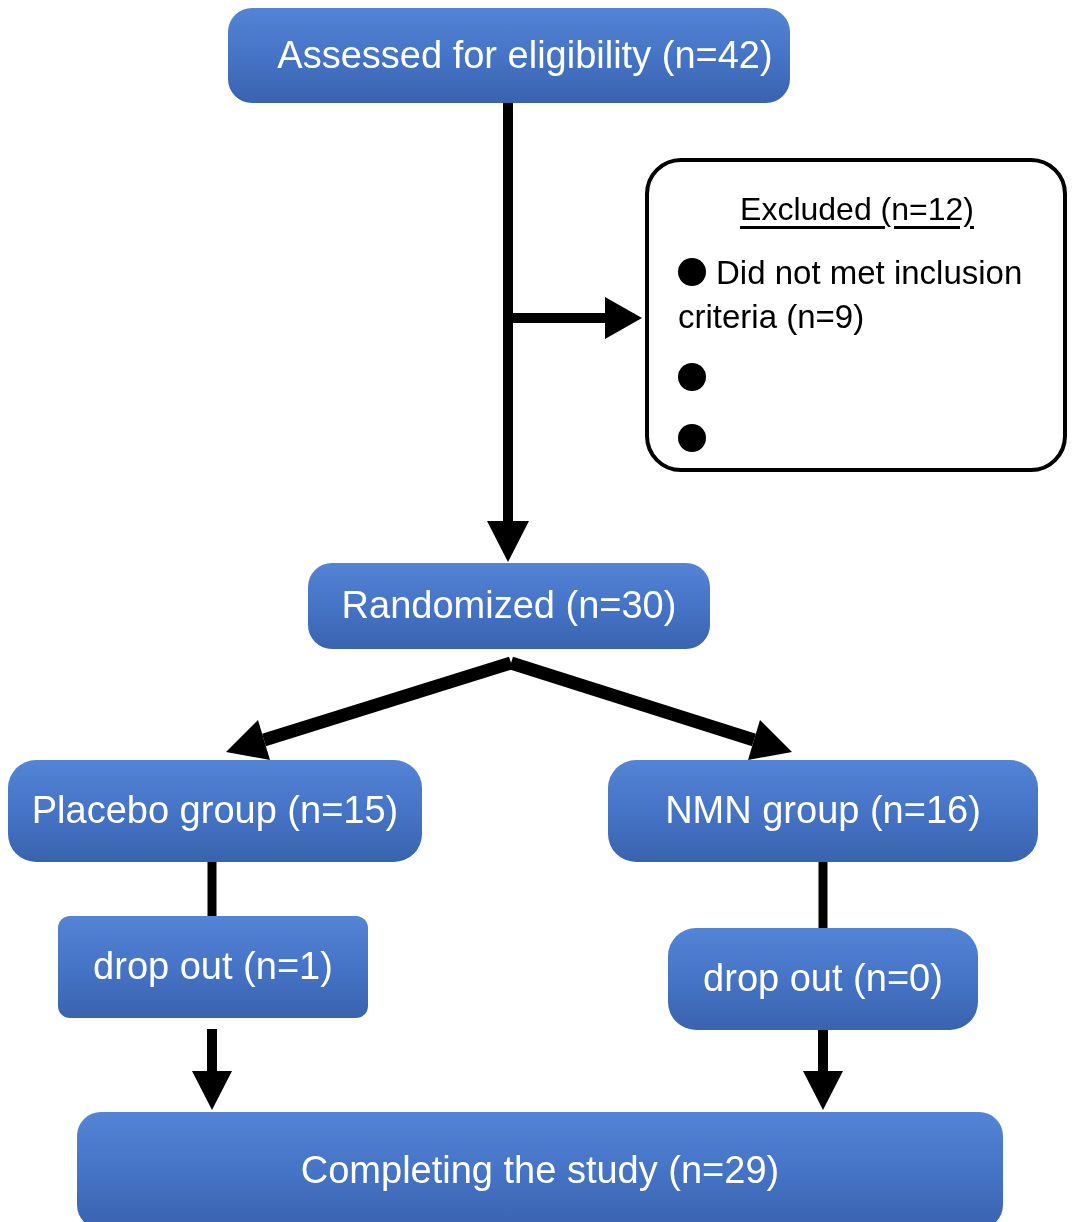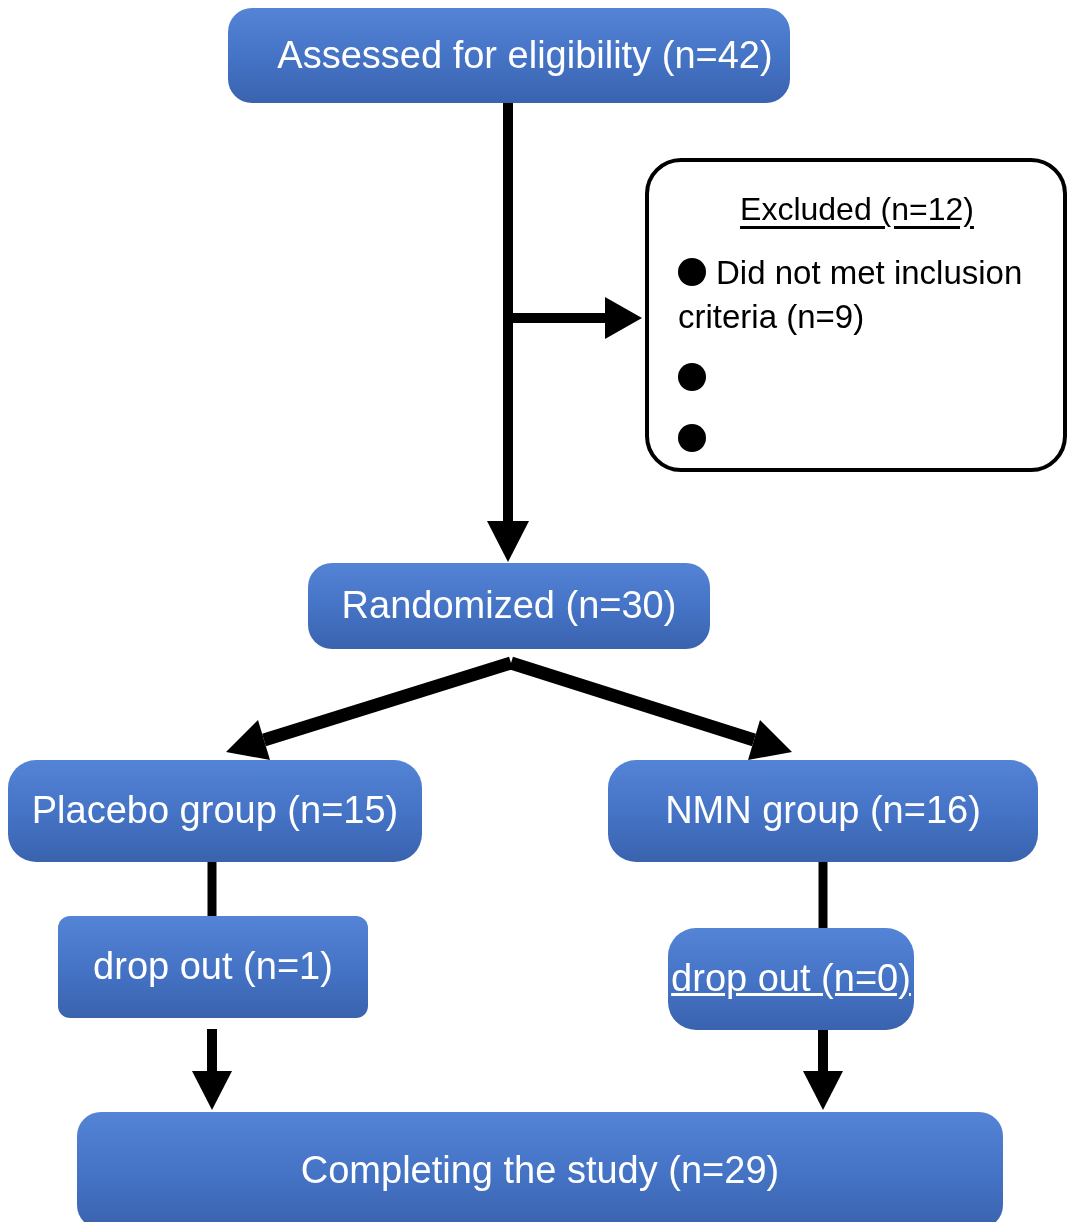--- a/index.html
+++ b/index.html
@@ -36,21 +36,21 @@
     font-size: 38px;
     line-height: 1.15;
     border-radius: 24px;
     background: linear-gradient(180deg, #5484d6 0%, #4472c4 55%, #3a63ae 100%);
   }
   .node-assessed   { left: 228px; top: 8px;    width: 562px; height: 95px; padding-left: 32px;  }
   .node-randomized { left: 308px; top: 563px;  width: 402px; height: 86px; }
   .node-placebo    { left: 8px;   top: 760px;  width: 414px; height: 102px; border-radius: 28px; }
   .node-nmn        { left: 608px; top: 760px;  width: 430px; height: 102px; border-radius: 28px; }
   .node-drop-left  { left: 58px;  top: 916px;  width: 310px; height: 102px; border-radius: 12px; }
-  .node-drop-right { left: 668px; top: 928px;  width: 246px; height: 102px; border-radius: 28px; text-decoration: underline; }
+  .node-drop-right { left: 668px; top: 928px;  width: 310px; height: 102px; border-radius: 28px; }
   .node-completing { left: 77px;  top: 1112px; width: 926px; height: 117px; }
 
   .excluded-box {
     position: absolute;
     left: 645px;
     top: 158px;
     width: 422px;
     height: 314px;
     box-sizing: border-box;
     background: #ffffff;

